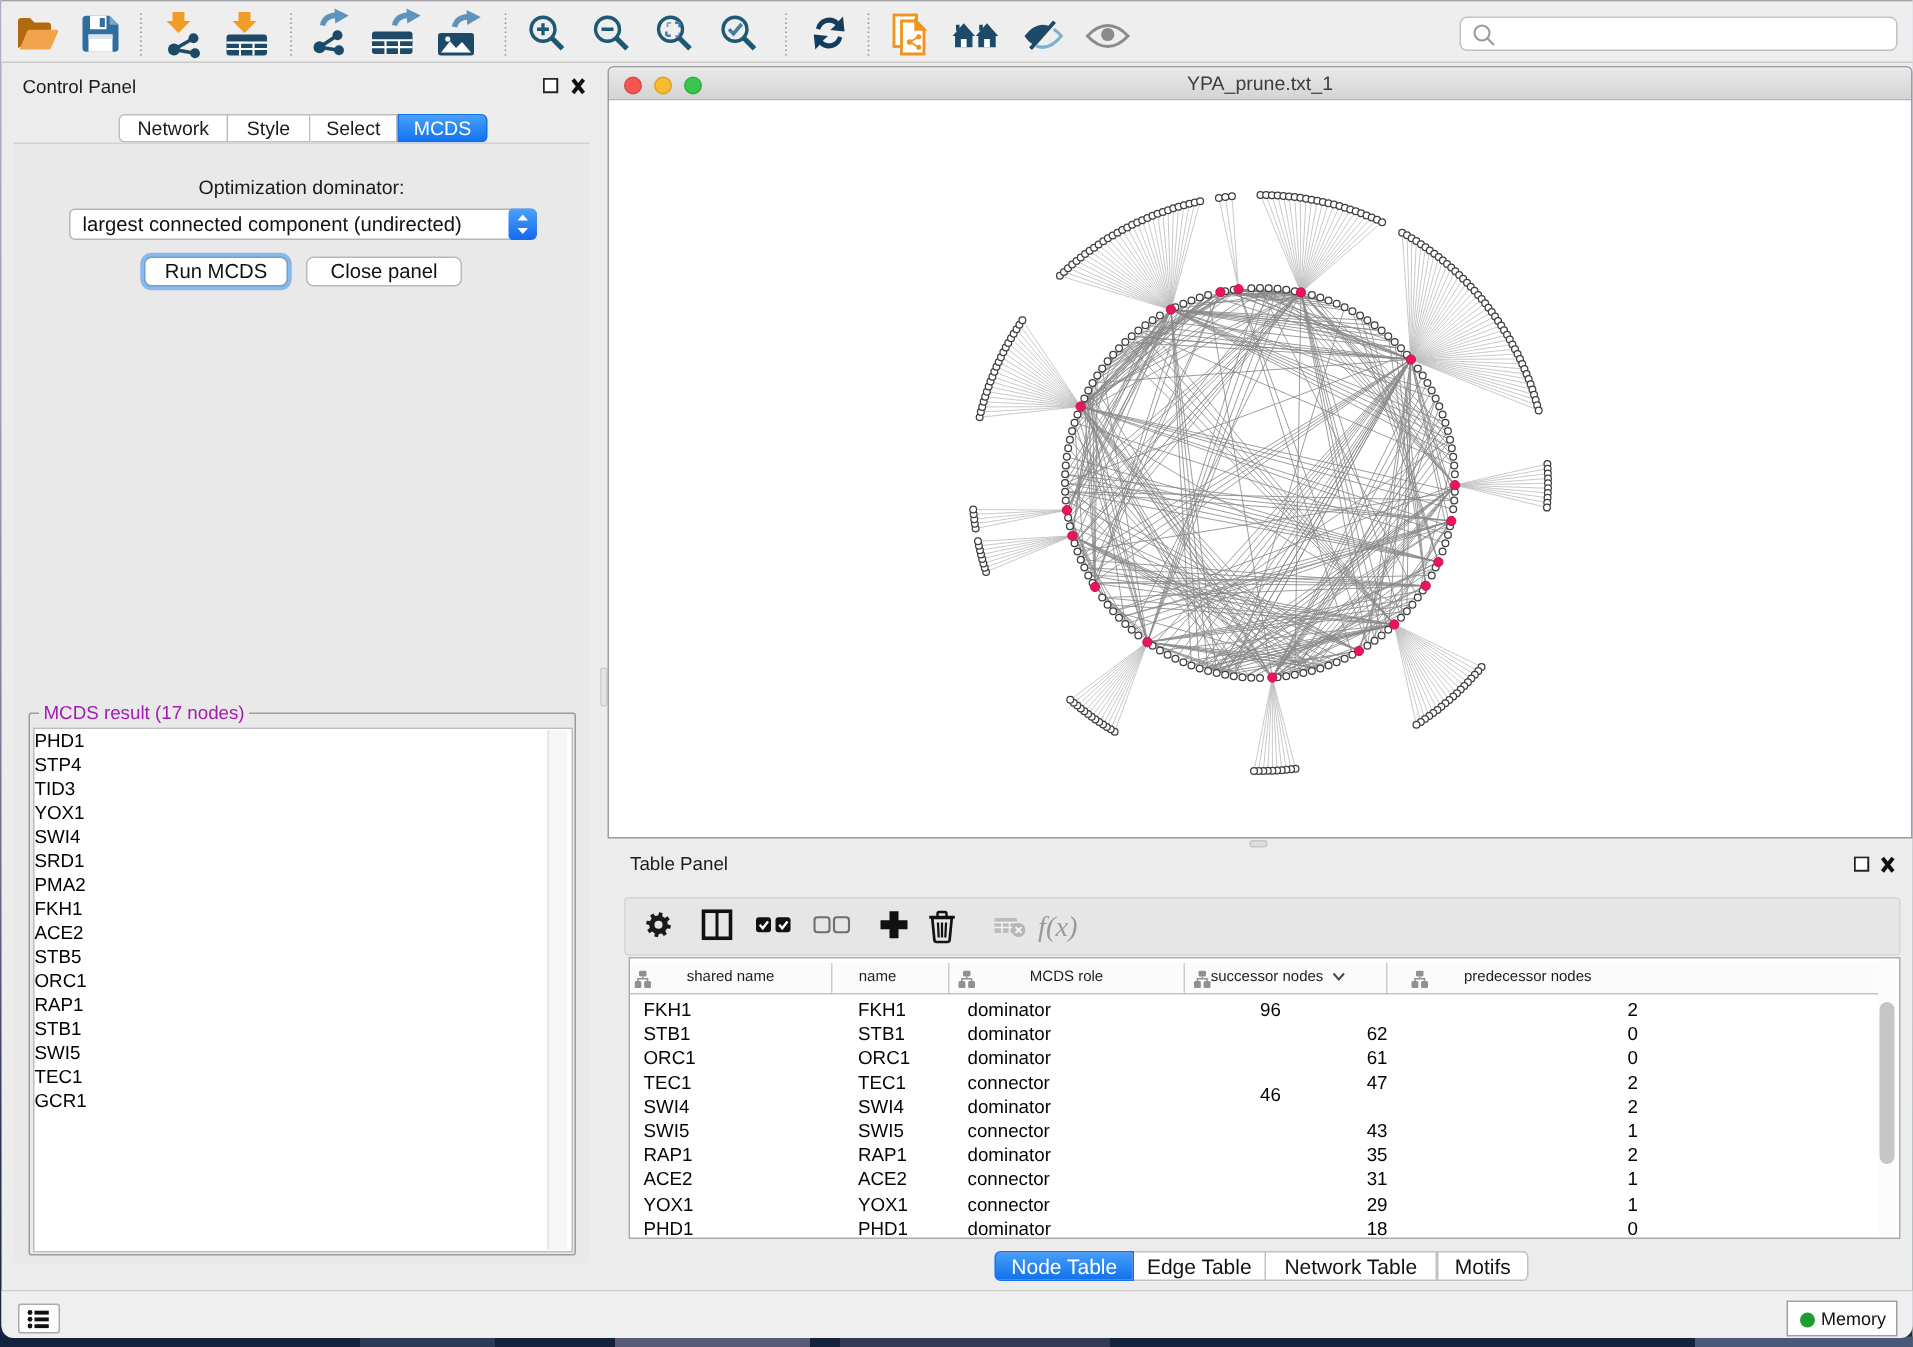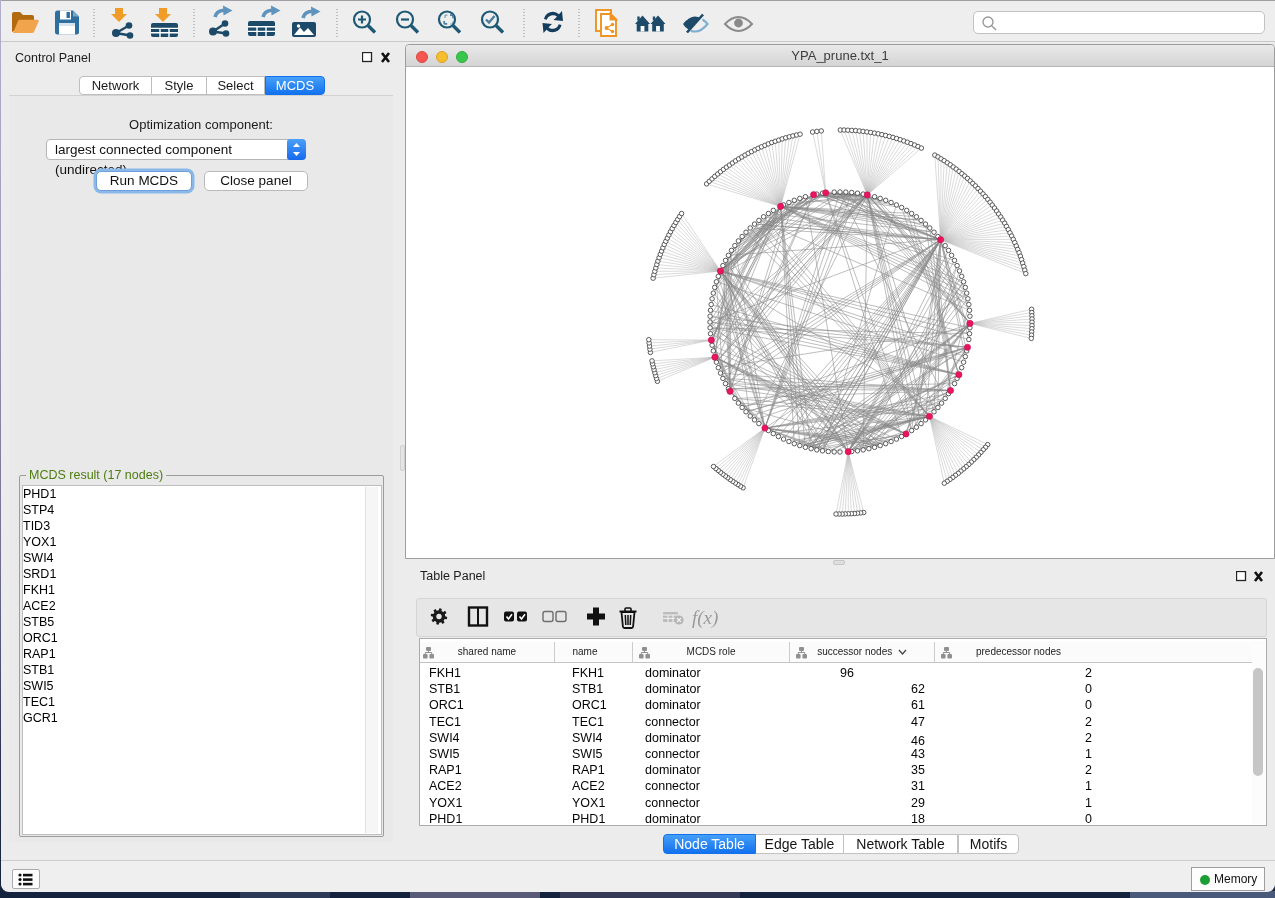--- a/index.html
+++ b/index.html
@@ -17,31 +17,31 @@
 
 #cp-title { position:absolute; left:14px; top:50px; font-size:12.5px; color:#1c1c1c; }
 #cp-tabs { position:absolute; left:78px; top:75px; height:19px; }
 .tab { position:absolute; top:0; height:19px; background:#fff; border:1px solid #bdbdbd;
   font-size:13px; color:#1a1a1a; text-align:center; line-height:18px; }
 .tab.sel { background:linear-gradient(#47a0f8,#1272ee); color:#fff; border-color:#1272ee; }
 #cp-body { position:absolute; left:8px; top:94px; width:384px; height:747px;
   background:#e9e9e9; border-top:1px solid #d2d2d2; }
 #optlabel { position:absolute; left:0; top:21px; width:384px; text-align:center;
   font-size:13px; color:#1b1b1b; }
-#combo { position:absolute; left:37px; top:43px; width:260px; height:21px; background:#fff;
+#combo { position:absolute; left:37px; top:43px; width:312px; height:21px; background:#fff;
   border:1px solid #b5b5b5; border-radius:4px; font-size:13.5px; color:#111;
   line-height:20px; padding-left:8px; }
 #combo .cap { position:absolute; right:-1px; top:-1px; width:19px; height:21px;
   background:linear-gradient(#4ba1f8,#1668ee); border-radius:3px 4px 4px 3px; }
 .btn { position:absolute; height:20px; background:#fff; border:1px solid #b9b9b9;
   border-radius:5px; font-size:13.5px; color:#111; text-align:center; line-height:18px; }
 #fieldset { position:absolute; left:10px; top:379px; width:365px; height:362px;
   border:1px solid #9c9c9c; border-radius:2px; }
 #fs-legend { position:absolute; left:6px; top:-8px; background:#e9e9e9; padding:0 3px;
-  font-size:12.5px; color:#4d7c0f; }
+  font-size:12.5px; color:#a21caf; }
 #fs-list { position:absolute; left:2px; top:9px; width:360px; height:350px; background:#fff;
   border:1px solid #bdbdbd; font-size:12.5px; color:#000; }
 #fs-list div { height:16px; line-height:16px; padding-left:0px; }
 #fs-scroll { position:absolute; right:3px; top:1px; width:13px; height:348px;
   background:#f6f6f6; border-left:1px solid #e0e0e0; }
 
 
 #netwin { position:absolute; left:404px; top:43px; width:870px; height:515px;
   background:#fff; border:1px solid #9d9d9d; border-radius:4px 4px 0 0; }
 #net-titlebar { position:absolute; left:0; top:0; width:868px; height:22px;
@@ -229,38 +229,39 @@
 <rect x="0.5" y="0.5" width="9" height="9" fill="#fff" stroke="#222" stroke-width="1.3"></rect>
 <path d="M20 1 L27 10 M27 1 L20 10" stroke="#111" stroke-width="2.6"></path>
 </svg>
 <div id="cp-tabs">
  <div class="tab" style="left:0px;width:73px;border-radius:4px 0 0 4px;">Network</div>
  <div class="tab" style="left:73px;width:55px;border-left:none;">Style</div>
  <div class="tab" style="left:128px;width:58px;border-left:none;">Select</div>
  <div class="tab sel" style="left:186px;width:60px;border-radius:0 4px 4px 0;">MCDS</div>
 </div>
 <div id="cp-body">
- <div id="optlabel">Optimization component:</div>
+ <div id="optlabel">Optimization dominator:</div>
  <div id="combo">largest connected component (undirected)
    <div class="cap"><svg width="19" height="21" viewBox="0 0 19 21">
      <path d="M9.5 4 L13 8 H6 Z" fill="#fff"></path>
             <path d="M9.5 17 L6 13 H13 Z" fill="#fff"></path>
           </svg></div>
  </div>
  <div class="btn" style="left:87px;top:75px;width:96px;box-shadow:0 0 0 2.5px #8ab8e8;border-color:#6f9fd8;">Run MCDS</div>
  <div class="btn" style="left:195px;top:75px;width:104px;">Close panel</div>
  <div id="fieldset">
   <div id="fs-legend">MCDS result (17 nodes)</div>
   <div id="fs-list">
    <div>PHD1</div>
           <div>STP4</div>
           <div>TID3</div>
           <div>YOX1</div>
    <div>SWI4</div>
           <div>SRD1</div>
+          <div>PMA2</div>
           <div>FKH1</div>
           <div>ACE2</div>
    <div>STB5</div>
           <div>ORC1</div>
           <div>RAP1</div>
           <div>STB1</div>
           <div>SWI5</div>
    <div>TEC1</div>
           <div>GCR1</div>
    <div id="fs-scroll" style="height:346px;padding:0;"></div>
@@ -1162,21 +1163,21 @@
 </g>
 
 <text x="275" y="25" font-family="Liberation Serif, serif" font-style="italic" font-size="19" fill="#9a9a9a">f(x)</text>
 </svg>
 </div>
 <div id="tbl">
  <div id="tbl-head">
   <div class="hcell" style="left:0;width:135px;">shared name</div>
   <div class="hcell" style="left:135px;width:78px;padding-right:17px;">name</div>
   <div class="hcell" style="left:213px;width:157px;">MCDS role</div>
-  <div class="hcell" style="left:370px;width:145px;">successor nodes&nbsp;&nbsp;<svg width="9" height="6" viewBox="0 0 9 6" style="display:inline-block">
+  <div class="hcell" style="left:360px;width:145px;">successor nodes&nbsp;&nbsp;<svg width="9" height="6" viewBox="0 0 9 6" style="display:inline-block">
             <path d="M1 1 L4.5 5 L8 1" stroke="#444" stroke-width="1.3" fill="none"></path>
           </svg></div>
   <div class="hcell" style="left:515px;width:167px;border-right:none;">predecessor nodes</div>
  </div>
  <svg class="abs" style="left:3px;top:8px" width="700" height="12" viewBox="0 0 700 12" fill="#909090">
   <g id="h1">
           <rect x="3" y="0" width="5" height="4" rx="1"></rect>
           <rect x="0" y="7" width="4.6" height="4.6" rx="1"></rect>
           <rect x="6.4" y="7" width="4.6" height="4.6" rx="1"></rect>
           <path d="M5.5 4 v2 M2.3 7 v-1.5 h6.4 V7" stroke="#909090" fill="none"></path>
@@ -1202,21 +1203,21 @@
 <div class="tcell" style="left:420px;top:58.400000000000006px;width:85px;text-align:right;">61</div>
 <div class="tcell" style="left:560px;top:58.400000000000006px;width:112px;text-align:right;">0</div>
 <div class="tcell" style="left:9px;top:74.60000000000001px;">TEC1</div>
 <div class="tcell" style="left:152px;top:74.60000000000001px;">TEC1</div>
 <div class="tcell" style="left:225px;top:74.60000000000001px;">connector</div>
 <div class="tcell" style="left:420px;top:74.60000000000001px;width:85px;text-align:right;">47</div>
 <div class="tcell" style="left:560px;top:74.60000000000001px;width:112px;text-align:right;">2</div>
 <div class="tcell" style="left:9px;top:90.80000000000001px;">SWI4</div>
 <div class="tcell" style="left:152px;top:90.80000000000001px;">SWI4</div>
 <div class="tcell" style="left:225px;top:90.80000000000001px;">dominator</div>
-<div class="tcell" style="left:420px;top:94px;width:85px;text-align:right;">46</div>
+<div class="tcell" style="left:420px;top:83px;width:85px;">46</div>
 <div class="tcell" style="left:560px;top:90.80000000000001px;width:112px;text-align:right;">2</div>
 <div class="tcell" style="left:9px;top:107.00000000000001px;">SWI5</div>
 <div class="tcell" style="left:152px;top:107.00000000000001px;">SWI5</div>
 <div class="tcell" style="left:225px;top:107.00000000000001px;">connector</div>
 <div class="tcell" style="left:420px;top:107.00000000000001px;width:85px;text-align:right;">43</div>
 <div class="tcell" style="left:560px;top:107.00000000000001px;width:112px;text-align:right;">1</div>
 <div class="tcell" style="left:9px;top:123.20000000000002px;">RAP1</div>
 <div class="tcell" style="left:152px;top:123.20000000000002px;">RAP1</div>
 <div class="tcell" style="left:225px;top:123.20000000000002px;">dominator</div>
 <div class="tcell" style="left:420px;top:123.20000000000002px;width:85px;text-align:right;">35</div>

